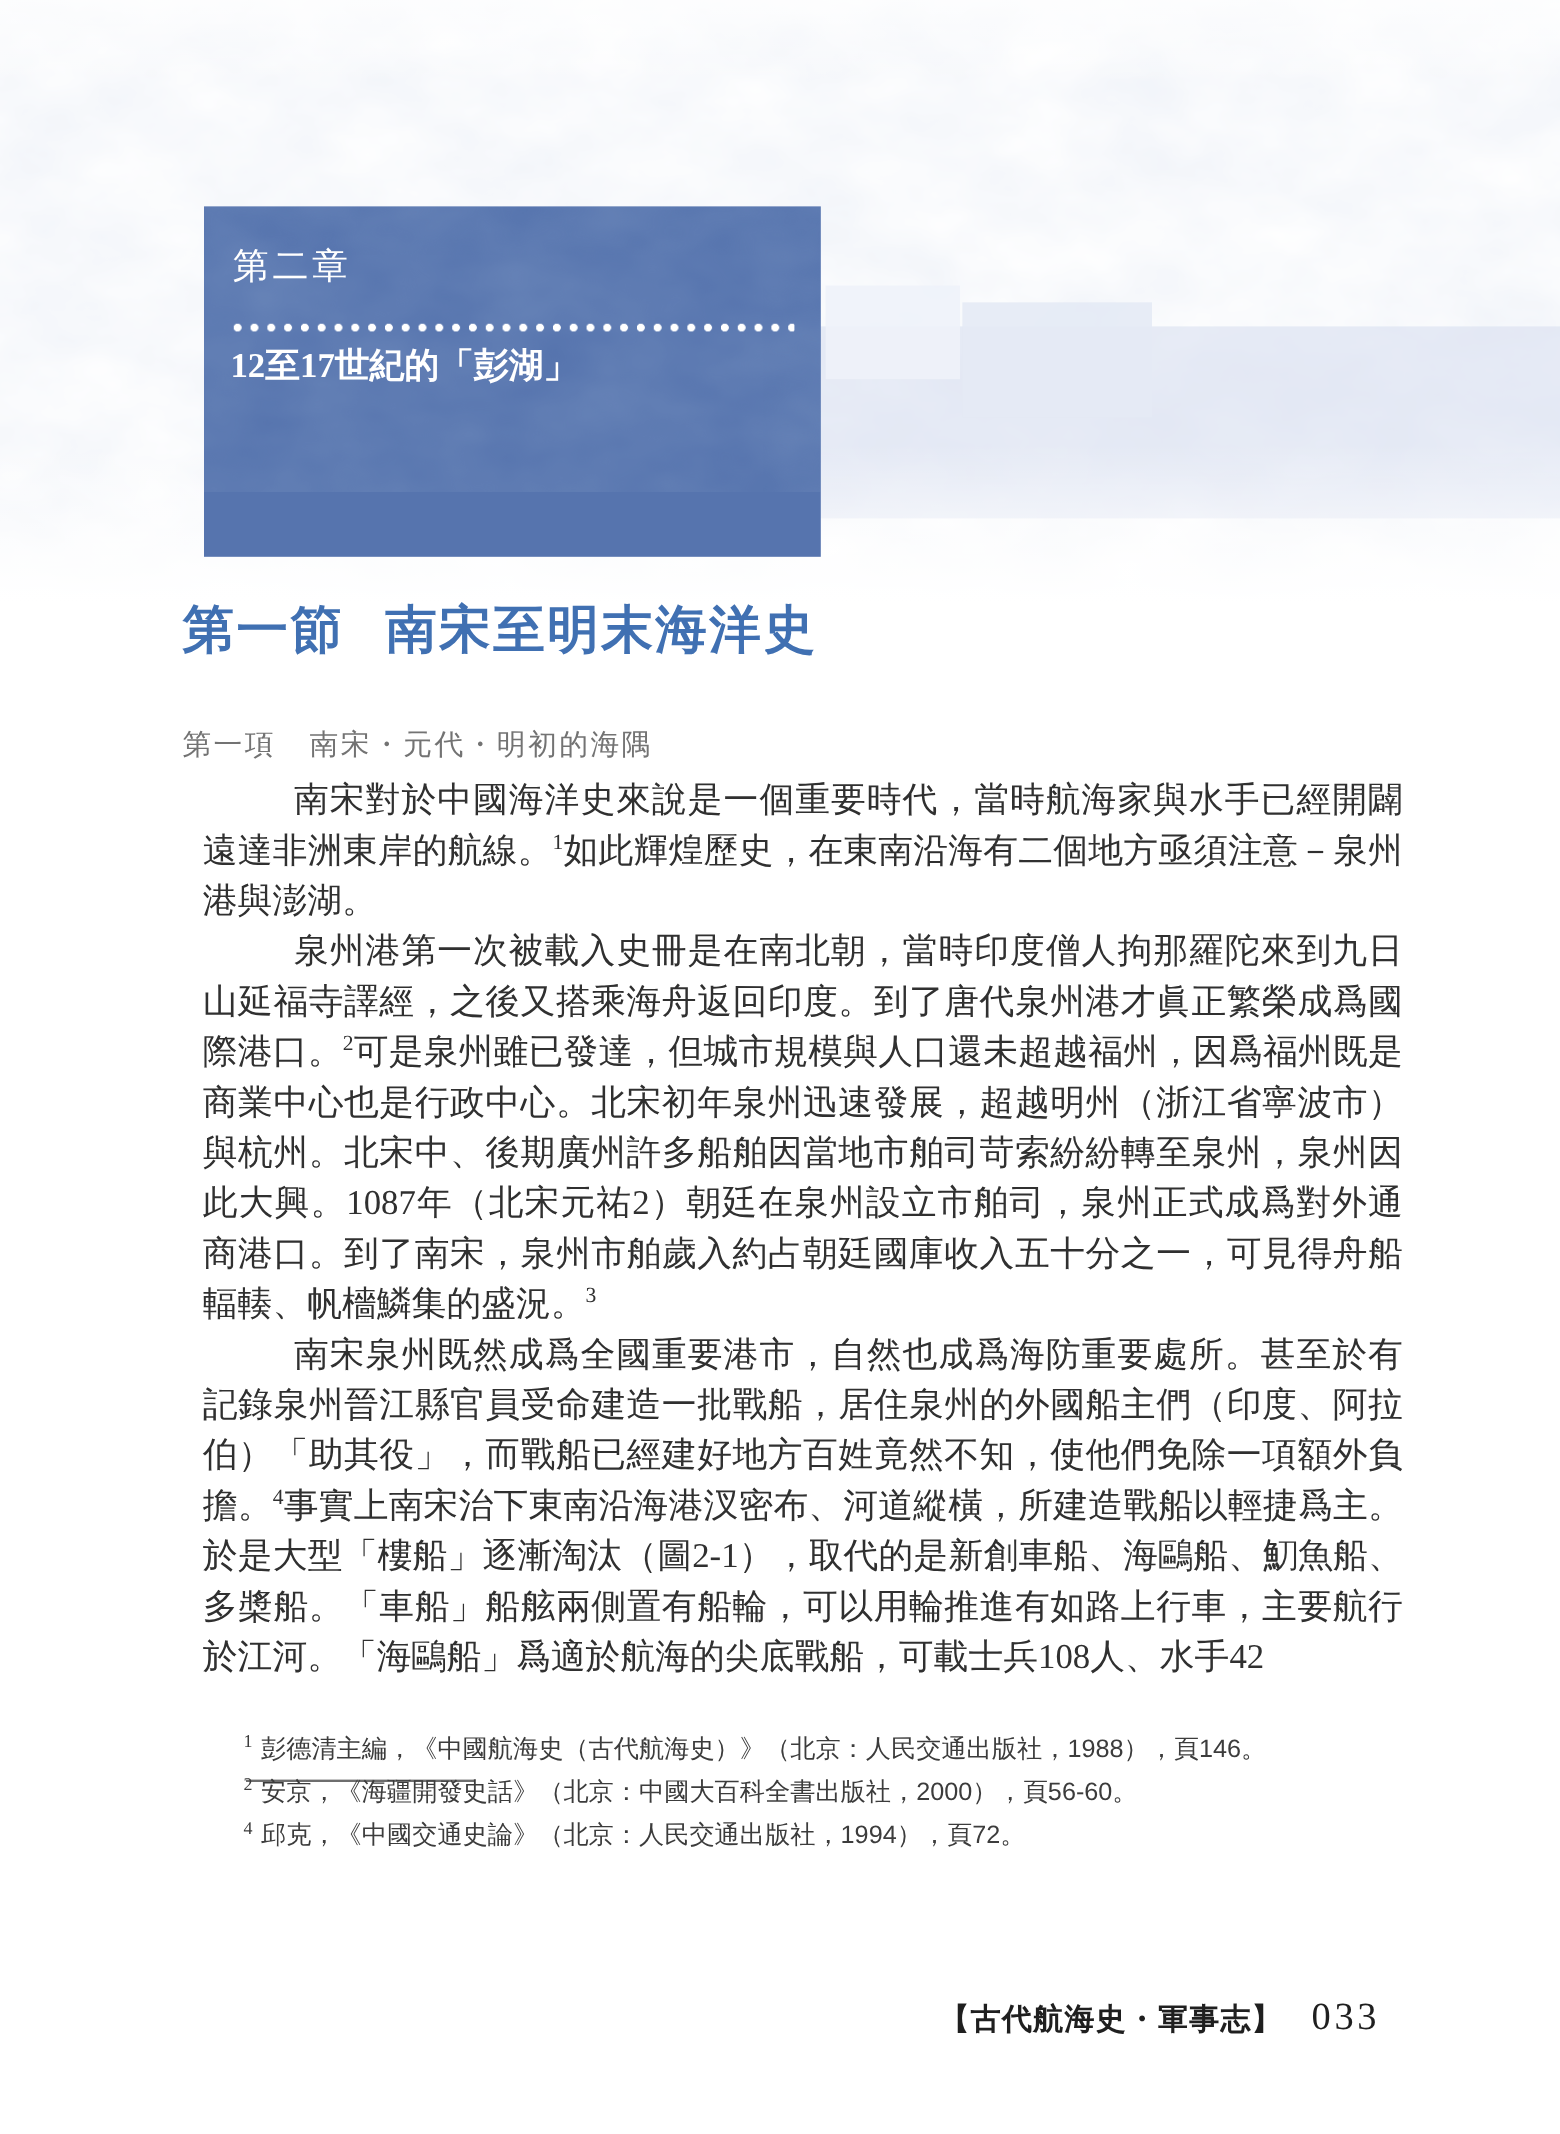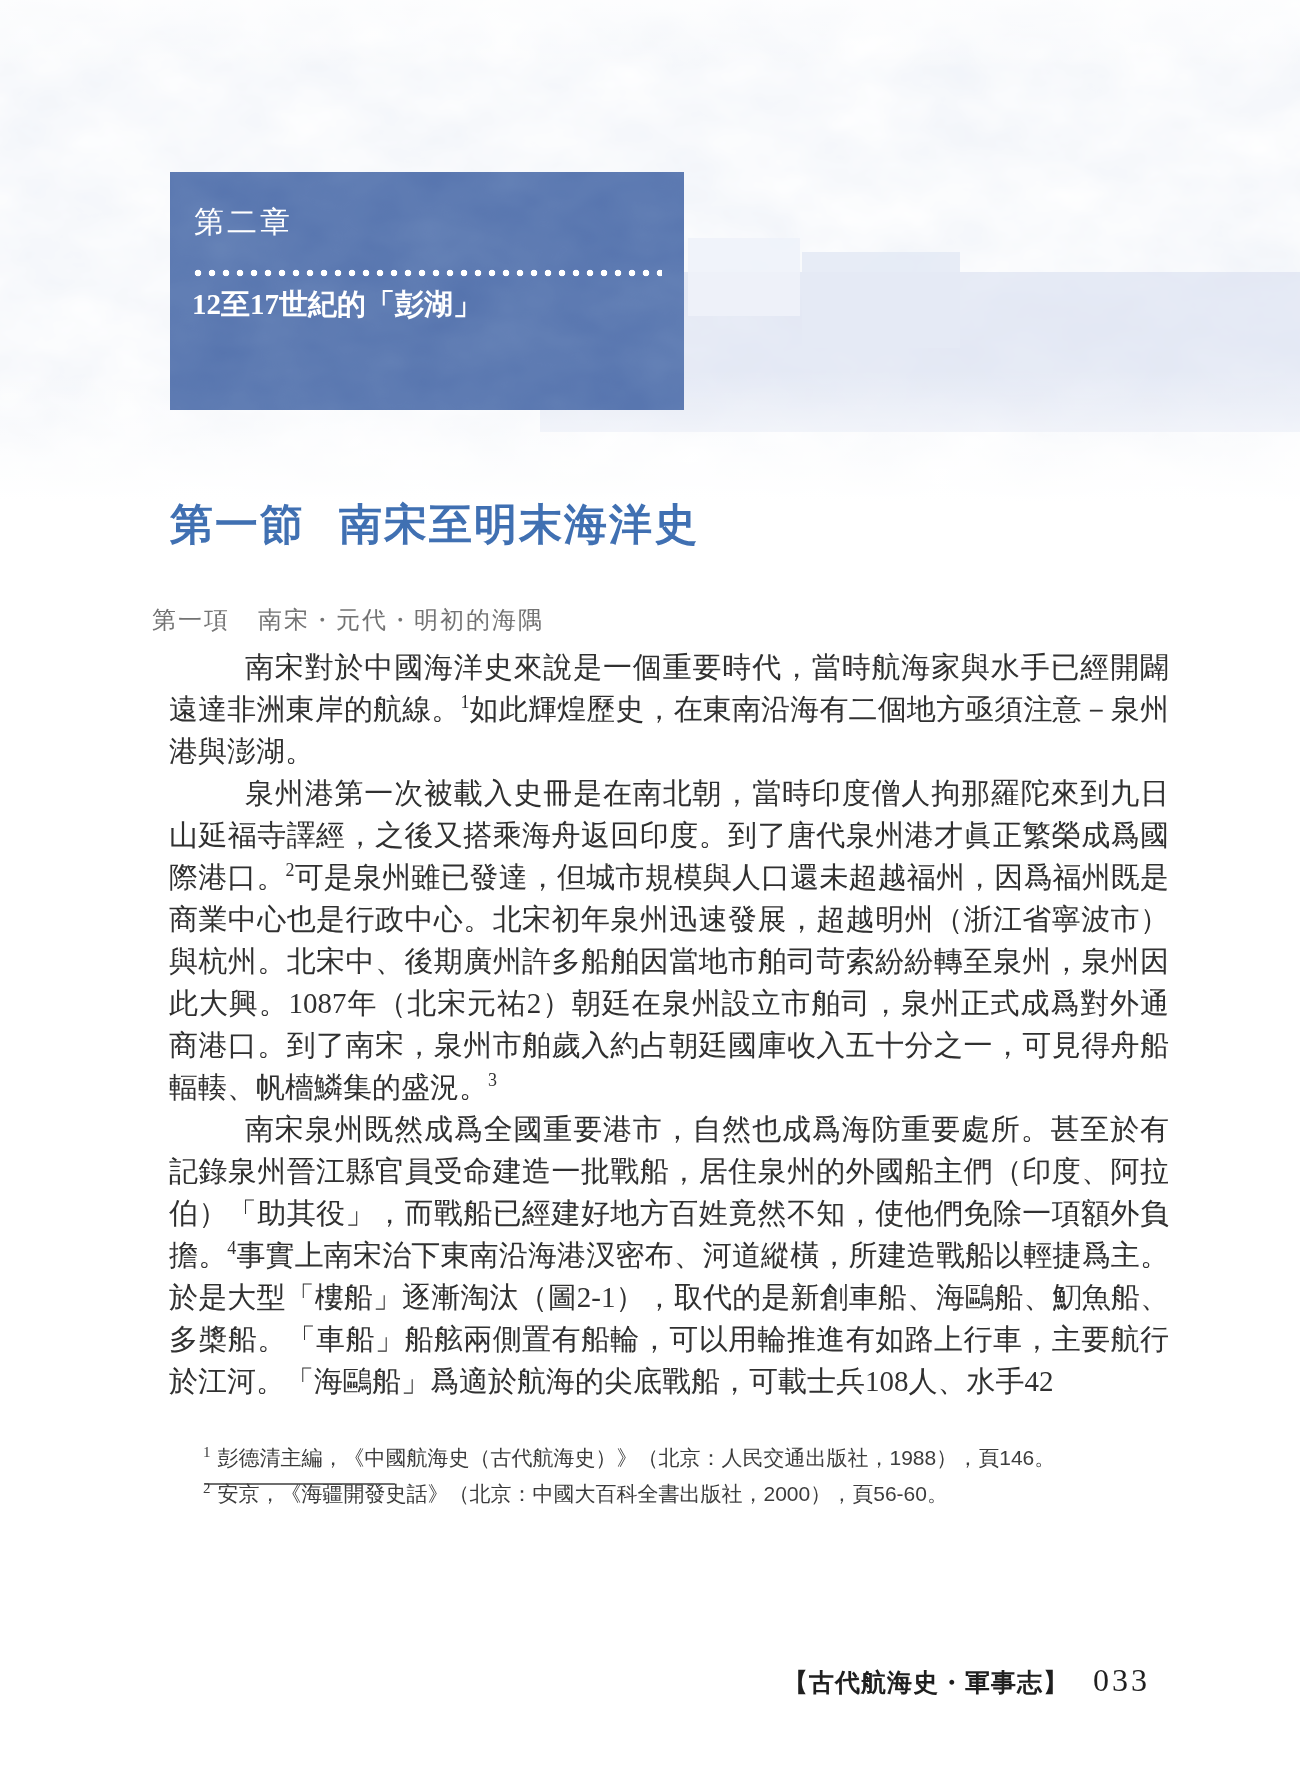--- a/index.html
+++ b/index.html
@@ -21,42 +21,42 @@
     background:#eef2f9;opacity:.9;}
   .hero-box-b{position:absolute;top:252px;left:802px;width:158px;height:96px;
     background:#e4eaf5;opacity:.9;}
   .hero-fade-top{position:absolute;left:0;top:0;width:100%;height:70px;
     background:linear-gradient(to bottom,rgba(255,255,255,.7),rgba(255,255,255,0));}
   .hero-fade{position:absolute;left:0;top:370px;width:100%;height:150px;
     background:linear-gradient(to bottom,rgba(255,255,255,0),#ffffff 88%);}
 
   
   .chapter-box{
-    position:absolute;left:170px;top:172px;width:514px;height:238px;
+    position:absolute;left:170px;top:172px;width:514px;height:292px;
     background:#5674ae;overflow:hidden;
   }
   .chapter-box svg{position:absolute;left:0;top:0;opacity:.5;}
   .chapter-label{
     position:absolute;left:24px;top:30px;
     font-size:30px;color:#ffffff;letter-spacing:3px;
   }
   .dot-rule{
     position:absolute;left:24px;top:97px;width:468px;height:8px;
     background-image:radial-gradient(circle at 4px 4px,#ffffff 3px,rgba(255,255,255,0) 3.6px);
     background-size:14px 8px;background-repeat:repeat-x;
   }
   .chapter-title{
     position:absolute;left:22px;top:113px;
     font-size:29px;font-weight:bold;color:#ffffff;
     letter-spacing:0px;white-space:nowrap;
   }
 
   
   .section-heading{
-    position:absolute;left:170px;top:496px;
+    position:absolute;left:152px;top:496px;
     font-size:43px;font-weight:bold;color:#4070b2;letter-spacing:2px;
     white-space:nowrap;
   }
   .section-heading .gap{display:inline-block;width:34px;}
   .subsection-heading{
     position:absolute;left:152px;top:604px;
     font-family:"Liberation Sans","DejaVu Sans",sans-serif;
     font-size:24px;color:#737373;letter-spacing:2px;white-space:nowrap;
   }
   .subsection-heading .gap{display:inline-block;width:28px;}
@@ -146,19 +146,20 @@
   <div class="body-text">
       <p><span>南宋對於中國海洋史來說是一個重要時代，當時航海家與水手已經開闢遠達非洲東岸的航線。</span><sup>1</sup><span>如此輝煌歷史，在東南沿海有二個地方亟須注意－泉州港與澎湖。</span></p>
       <p><span>泉州港第一次被載入史冊是在南北朝，當時印度僧人拘那羅陀來到九日山延福寺譯經，之後又搭乘海舟返回印度。到了唐代泉州港才眞正繁榮成爲國際港口。</span><sup>2</sup><span>可是泉州雖已發達，但城市規模與人口還未超越福州，因爲福州既是商業中心也是行政中心。北宋初年泉州迅速發展，超越明州（浙江省寧波市）與杭州。北宋中、後期廣州許多船舶因當地市舶司苛索紛紛轉至泉州，泉州因此大興。1087年（北宋元祐2）朝廷在泉州設立市舶司，泉州正式成爲對外通商港口。到了南宋，泉州市舶歲入約占朝廷國庫收入五十分之一，可見得舟船輻輳、帆檣鱗集的盛況。</span><sup>3</sup></p>
       <p><span>南宋泉州既然成爲全國重要港市，自然也成爲海防重要處所。甚至於有記錄泉州晉江縣官員受命建造一批戰船，居住泉州的外國船主們（印度、阿拉伯）「助其役」，而戰船已經建好地方百姓竟然不知，使他們免除一項額外負擔。</span><sup>4</sup><span>事實上南宋治下東南沿海港汊密布、河道縱橫，所建造戰船以輕捷爲主。於是大型「樓船」逐漸淘汰（圖2-1），取代的是新創車船、海鷗船、魛魚船、多槳船。「車船」船舷兩側置有船輪，可以用輪推進有如路上行車，主要航行於江河。「海鷗船」爲適於航海的尖底戰船，可載士兵108人、水手42</span></p>
     </div>
 
   <div class="footnote-rule"></div>
   <div class="footnotes">
       <div class="fn"><sup>1</sup><span>彭德清主編，《中國航海史（古代航海史）》（北京：人民交通出版社，1988），頁146。</span></div>
       <div class="fn"><sup>2</sup><span>安京，《海疆開發史話》（北京：中國大百科全書出版社，2000），頁56-60。</span></div>
+      <div class="fn"><sup>4</sup><span>邱克，《中國交通史論》（北京：人民交通出版社，1994），頁72。</span></div>
     </div>
 
   <div class="page-footer">
     <span class="book">【古代航海史・軍事志】</span><span class="num">033</span>
   </div>
 
 </div>
 
 </body></html>

